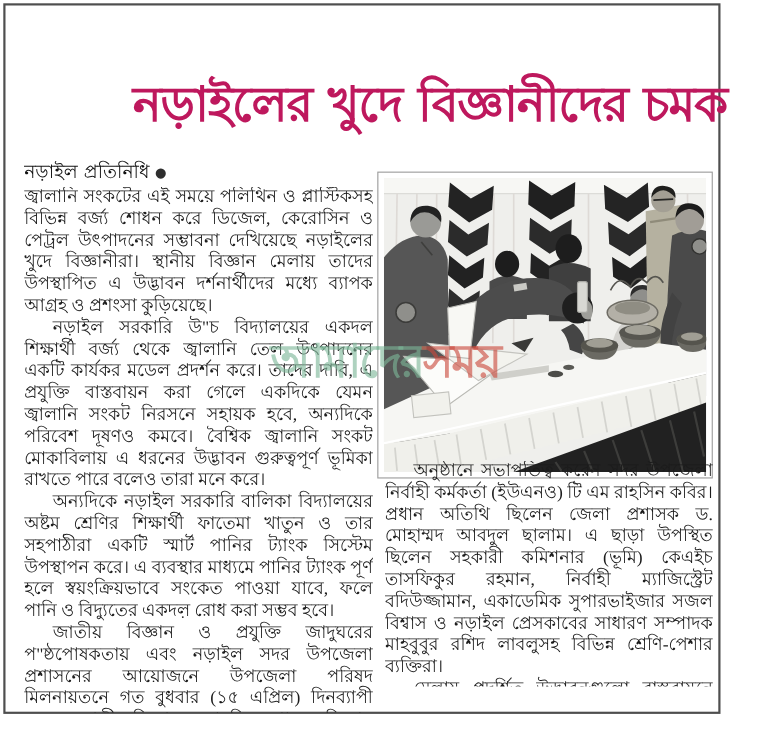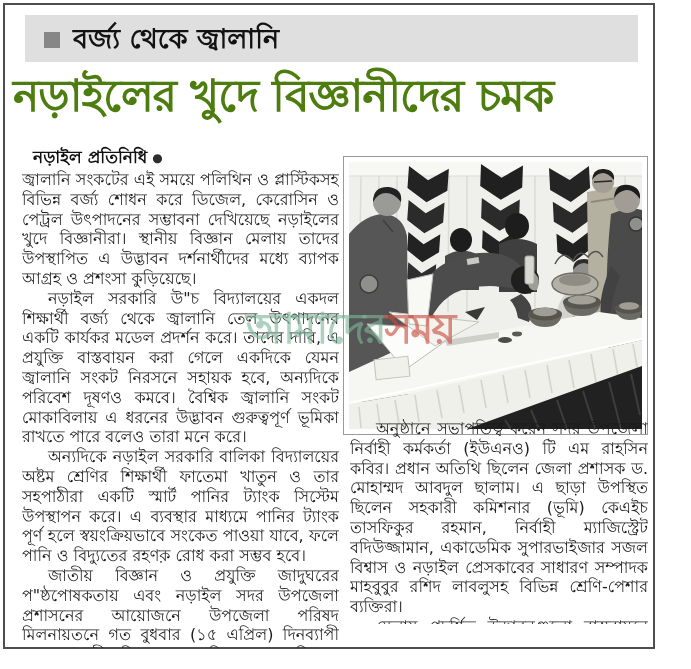--- a/index.html
+++ b/index.html
@@ -13,73 +13,69 @@
   }
   .kicker-band{
     position:absolute; left:25px; top:15px; width:613px; height:47px;
     background:#dfdfdf; display:flex; align-items:center; padding-left:19px;
     box-sizing:border-box; gap:13px; z-index:2;
   }
   .kicker-sq{ width:16px; height:16px; background:#878787; flex:0 0 auto; margin-top:2px;}
   .kicker-text{ font-size:27px; font-weight:bold; color:#121212; line-height:1;}
   .headline{
     position:absolute; left:13px; top:64px; width:648px; margin:0;
-    font-size:44px; font-weight:bold; color:#4d7c0f; white-space:nowrap;
-    letter-spacing:-1px; line-height:64px; z-index:2;
+    font-size:44px; font-weight:bold; color:#be185d; white-space:nowrap;
+    letter-spacing:-1px; line-height:64px; z-index:2;text-align:right;
   }
   .byline{
-    position:absolute; left:33px; top:147px; font-size:17px; font-weight:bold;
+    position:absolute; left:22px; top:147px; font-size:17px; font-weight:normal;
     color:#101010; z-index:2; line-height:20px;
   }
   .byline-dot{ font-size:12px; color:#2e2e2e; margin-left:5px; vertical-align:1px;}
   .col-left{
     position:absolute; left:22px; top:170px; width:317px; height:478px;
     overflow:hidden; z-index:1;
   }
   .col-right{
     position:absolute; left:350px; top:419px; width:298px; height:205px;
     overflow:hidden; z-index:1;
   }
   .col-left p, .col-right p{
-    margin:0; text-align:justify; font-size:16px; line-height:19.8px; color:#1c1c1c;
+    margin:0; text-align:justify; font-size:16px; line-height:19.8px; color:#1c1c1c;font-family:Liberation Serif, serif;
   }
   .indent{ text-indent:26px; }
   .photo-frame{
     position:absolute; left:343px; top:156px; width:305px; height:279px;
     border:1px solid #9a9a9a; background:#ffffff; padding:5px; box-sizing:border-box;
     z-index:1;
   }
   .photo-frame svg{ display:block; }
   .watermark{
     position:absolute; left:246px; top:308px; z-index:6; pointer-events:none;
     font-size:42px; font-weight:bold; letter-spacing:-2px; line-height:1;
     filter:blur(0.4px); white-space:nowrap;
   }
 </style>
 </head>
 <body>
 
 <div class="page">
   <div class="frame"></div>
 
-  <div class="kicker-band">
-    <span class="kicker-sq"></span>
-    <span class="kicker-text">বর্জ্য থেকে জ্বালানি</span>
-  </div>
 
   <h1 class="headline">নড়াইলের খুদে বিজ্ঞানীদের চমক</h1>
 
   <div class="byline">
     <span>নড়াইল প্রতিনিধি</span><span class="byline-dot">●</span>
   </div>
 
   <div class="col-left">
     <p>জ্বালানি সংকটের এই সময়ে পলিথিন ও প্লাস্টিকসহ বিভিন্ন বর্জ্য শোধন করে ডিজেল, কেরোসিন ও পেট্রল উৎপাদনের সম্ভাবনা দেখিয়েছে নড়াইলের খুদে বিজ্ঞানীরা। স্থানীয় বিজ্ঞান মেলায় তাদের উপস্থাপিত এ উদ্ভাবন দর্শনার্থীদের মধ্যে ব্যাপক আগ্রহ ও প্রশংসা কুড়িয়েছে।</p>
     <p class="indent">নড়াইল সরকারি উ"চ বিদ্যালয়ের একদল শিক্ষার্থী বর্জ্য থেকে জ্বালানি তেল উৎপাদনের একটি কার্যকর মডেল প্রদর্শন করে। তাদের দাবি, এ প্রযুক্তি বাস্তবায়ন করা গেলে একদিকে যেমন জ্বালানি সংকট নিরসনে সহায়ক হবে, অন্যদিকে পরিবেশ দূষণও কমবে। বৈশ্বিক জ্বালানি সংকট মোকাবিলায় এ ধরনের উদ্ভাবন গুরুত্বপূর্ণ ভূমিকা রাখতে পারে বলেও তারা মনে করে।</p>
-    <p class="indent">অন্যদিকে নড়াইল সরকারি বালিকা বিদ্যালয়ের অষ্টম শ্রেণির শিক্ষার্থী ফাতেমা খাতুন ও তার সহপাঠীরা একটি স্মার্ট পানির ট্যাংক সিস্টেম উপস্থাপন করে। এ ব্যবস্থার মাধ্যমে পানির ট্যাংক পূর্ণ হলে স্বয়ংক্রিয়ভাবে সংকেত পাওয়া যাবে, ফলে পানি ও বিদ্যুতের রহণক় রোধ করা সম্ভব হবে।</p>
+    <p class="indent">অন্যদিকে নড়াইল সরকারি বালিকা বিদ্যালয়ের অষ্টম শ্রেণির শিক্ষার্থী ফাতেমা খাতুন ও তার সহপাঠীরা একটি স্মার্ট পানির ট্যাংক সিস্টেম উপস্থাপন করে। এ ব্যবস্থার মাধ্যমে পানির ট্যাংক পূর্ণ হলে স্বয়ংক্রিয়ভাবে সংকেত পাওয়া যাবে, ফলে পানি ও বিদ্যুতের একদল় রোধ করা সম্ভব হবে।</p>
     <p class="indent">জাতীয় বিজ্ঞান ও প্রযুক্তি জাদুঘরের প"ষ্ঠপোষকতায় এবং নড়াইল সদর উপজেলা প্রশাসনের আয়োজনে উপজেলা পরিষদ মিলনায়তনে গত বুধবার (১৫ এপ্রিল) দিনব্যাপী ৪৭তম জাতীয় বিজ্ঞান ও প্রযুক্তি সপ্তাহ ও বিজ্ঞান মেলা অনুষ্ঠিত হয়। মেলায় বিভিন্ন শিক্ষা প্রতিষ্ঠানের শিক্ষার্থীরা তাদের উদ্ভাবনী প্রকল্প উপস্থাপন করে, যা উপস্থিত দর্শনার্থীদের মুগ্ধ করে।</p>
   </div>
 
   <div class="photo-frame">
     <svg viewBox="0 0 293 267" width="293" height="267" xmlns="http://www.w3.org/2000/svg">
 
       <rect width="293" height="267" fill="#efefec"></rect>
       <rect width="293" height="14" fill="#f7f7f4"></rect>
       <line x1="0" y1="14" x2="293" y2="14" stroke="#dcdcd8" stroke-width="1"></line>
       <g stroke="#dedad6" stroke-width="1.5">

